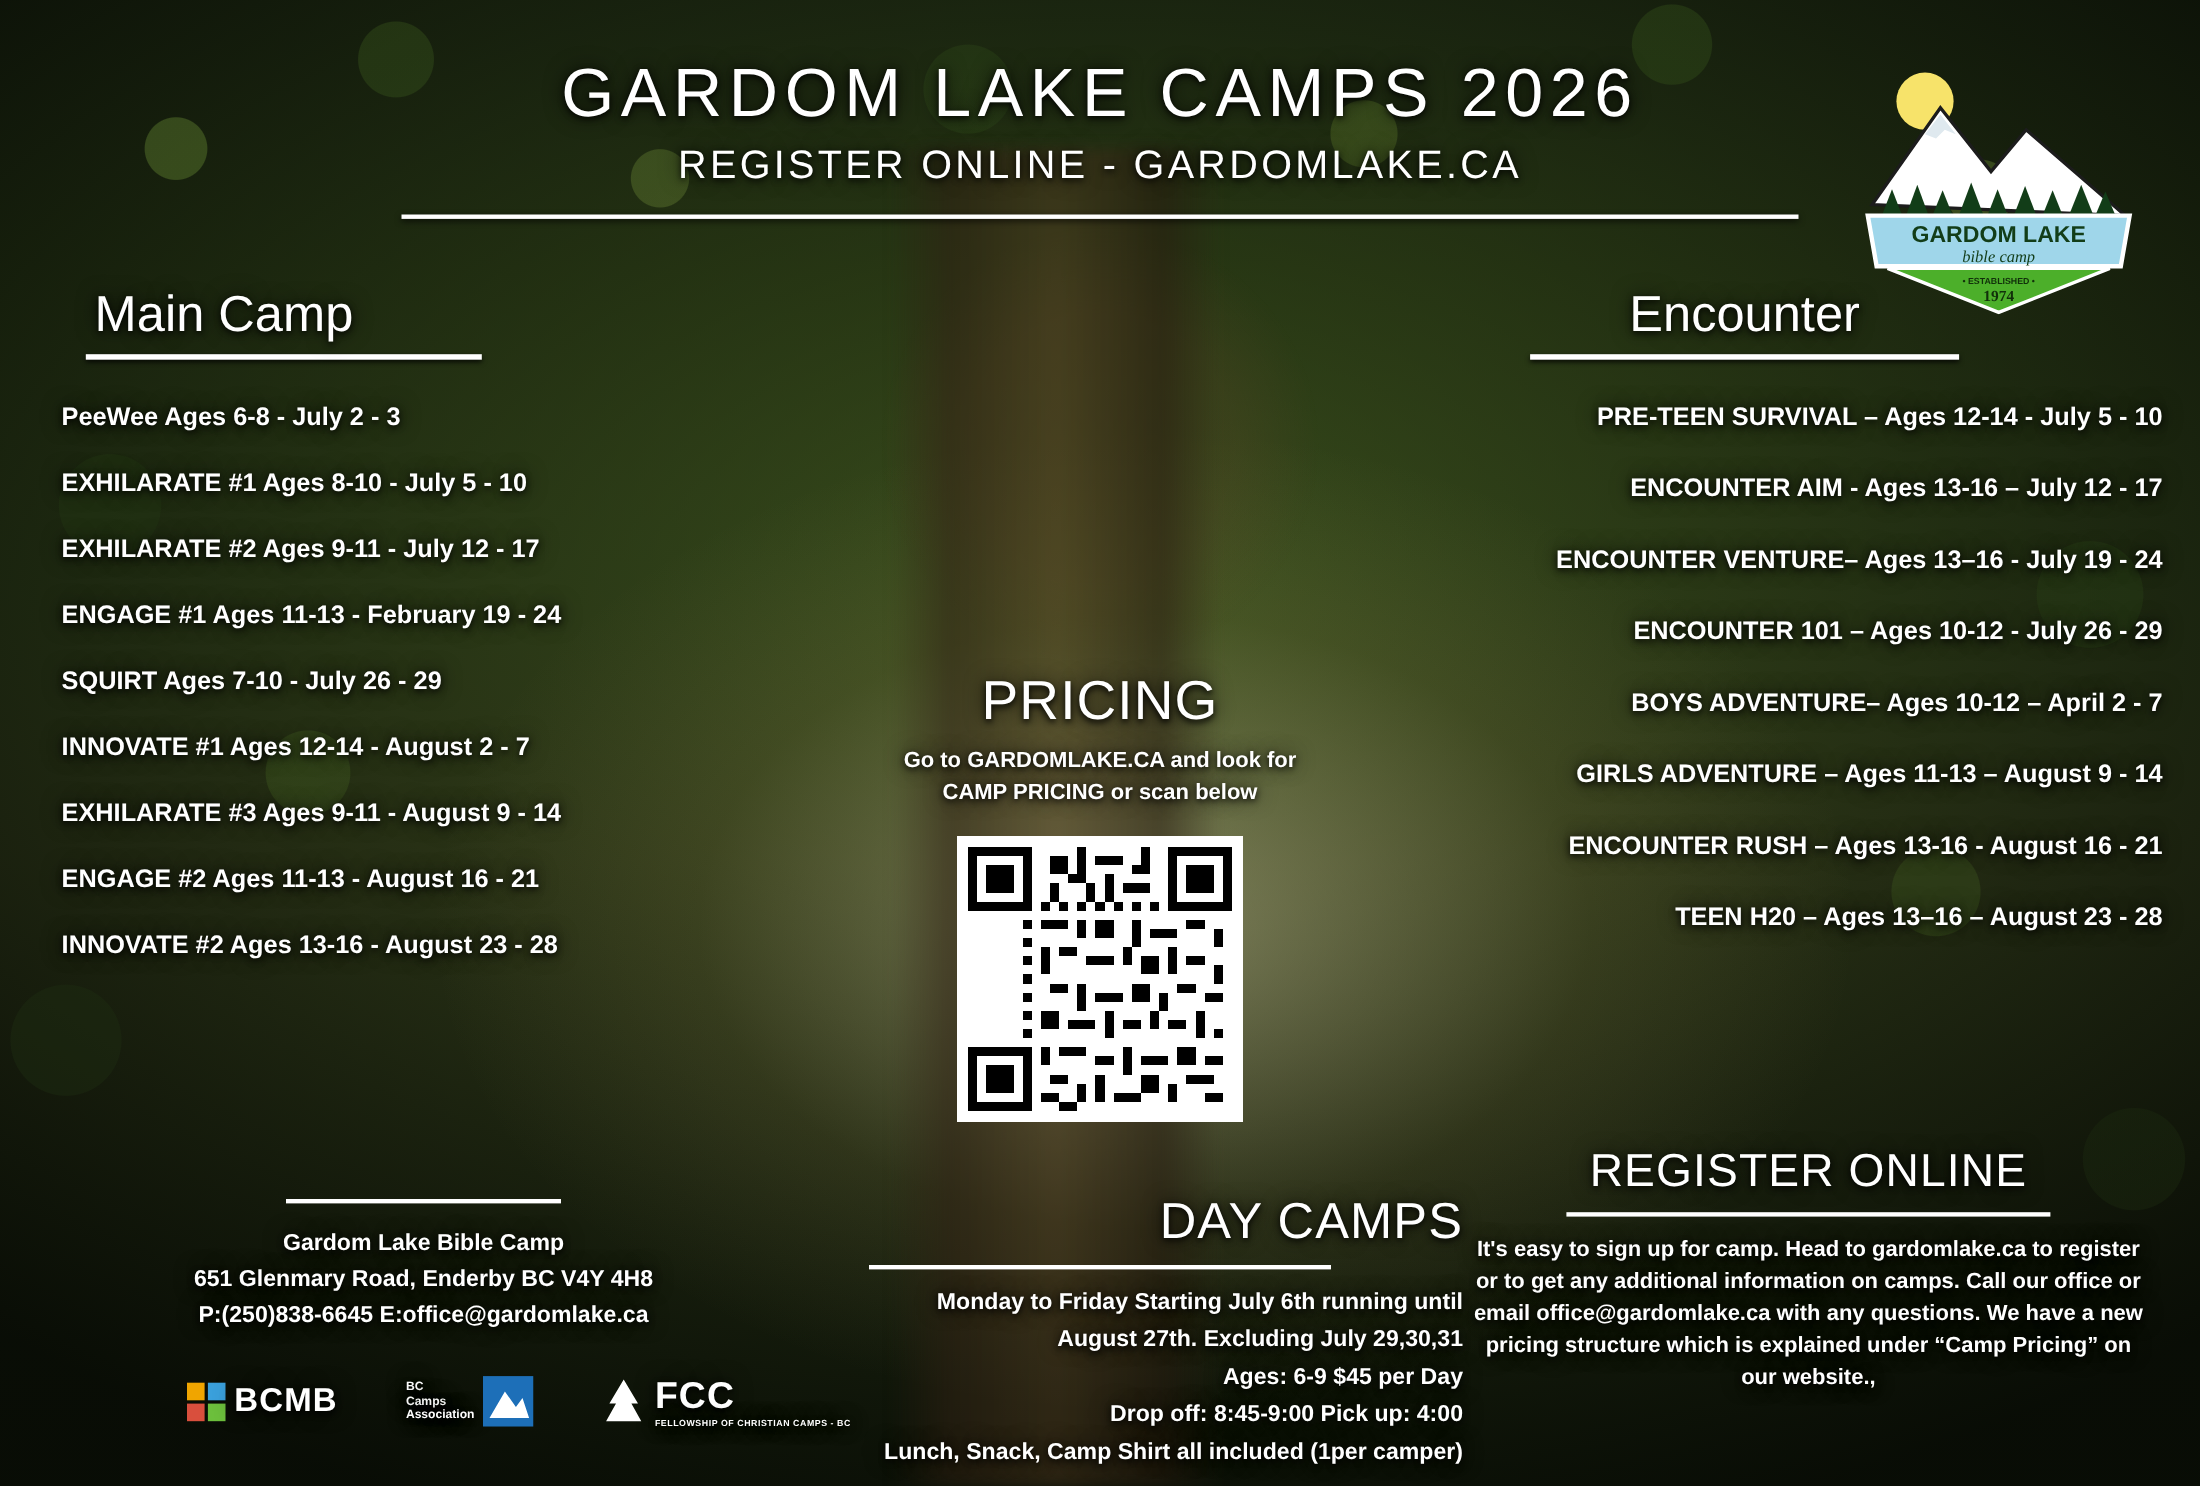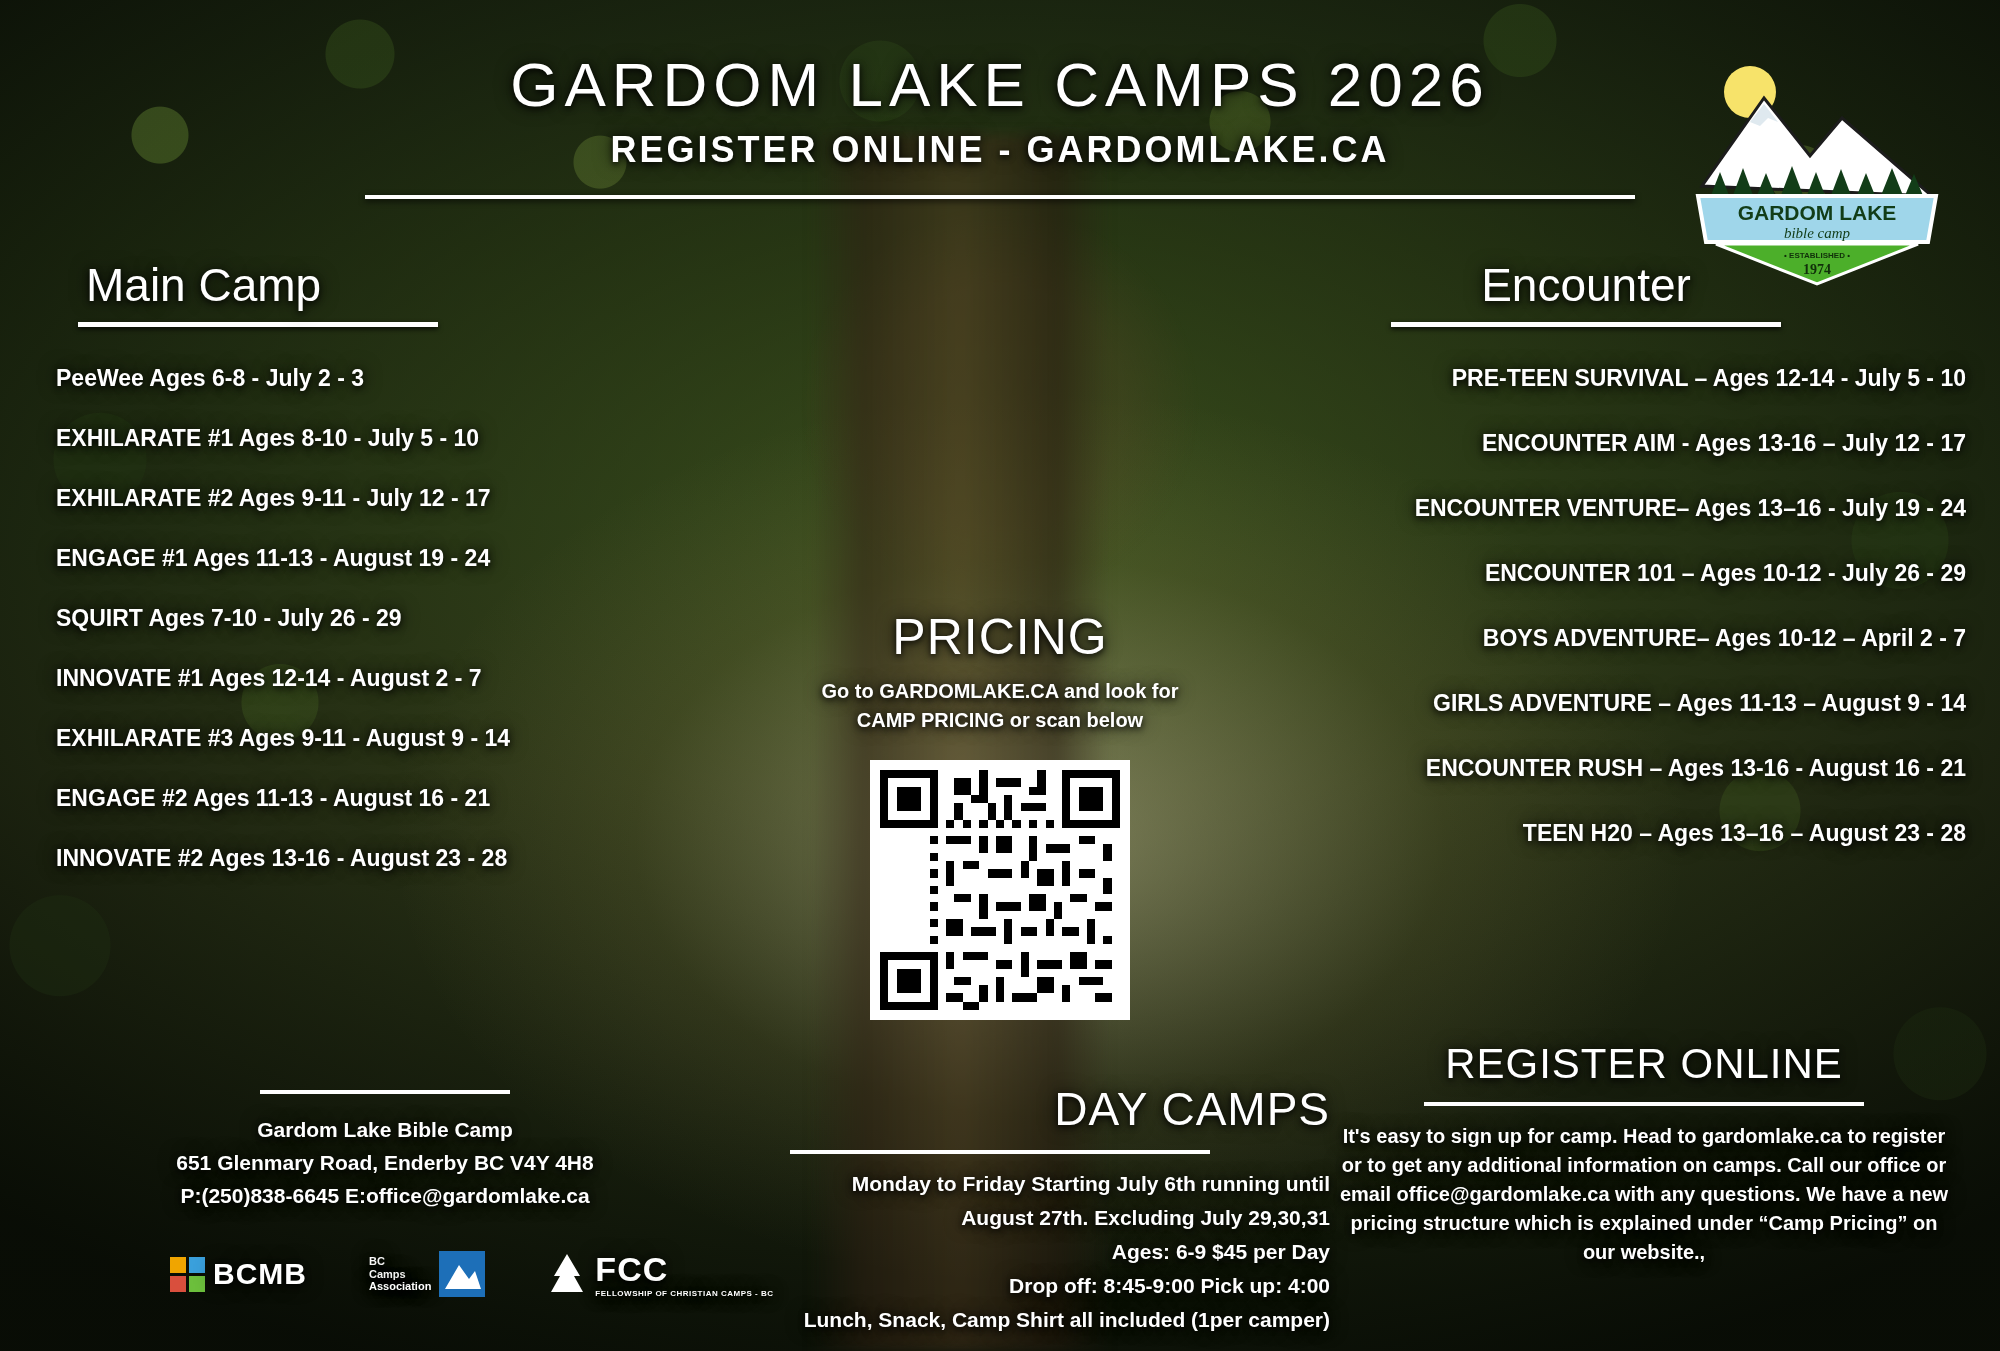--- a/index.html
+++ b/index.html
@@ -79,21 +79,21 @@
     font-size: 62px;
     letter-spacing: 6px;
     font-weight: 400;
     margin: 0;
     line-height: 1.05;
   }
   #sub-title {
     font-size: 36px;
     letter-spacing: 3px;
     margin: 12px 0 0 0;
-    font-weight: 700;
+    font-weight: 400;
   }
   #header-rule {
     width: 1270px;
     height: 4px;
     background: #fff;
     margin: 24px auto 0 auto;
     box-shadow: 0 2px 6px rgba(0,0,0,0.8);
   }
 
   
@@ -316,21 +316,21 @@
       </svg>
     </div>
 
     <div id="left-col">
       <h2 class="col-heading shadowed">Main Camp</h2>
       <div class="col-rule"></div>
       <div id="left-list">
         <p class="camp-item shadowed">PeeWee  Ages 6-8 - July 2 - 3</p>
         <p class="camp-item shadowed">EXHILARATE #1 Ages 8-10 - July 5 - 10</p>
         <p class="camp-item shadowed">EXHILARATE #2 Ages 9-11 - July 12 - 17</p>
-        <p class="camp-item shadowed">ENGAGE #1 Ages 11-13 - August 19 - 24</p>
+        <p class="camp-item shadowed">ENGAGE #1 Ages 11-13 - February 19 - 24</p>
         <p class="camp-item shadowed">SQUIRT Ages 7-10 - July 26 - 29</p>
         <p class="camp-item shadowed">INNOVATE #1 Ages 12-14 - August 2 - 7</p>
         <p class="camp-item shadowed">EXHILARATE #3 Ages 9-11 - August 9 - 14</p>
         <p class="camp-item shadowed">ENGAGE #2 Ages 11-13 - August 16 - 21</p>
         <p class="camp-item shadowed">INNOVATE #2 Ages 13-16 - August 23 - 28</p>
       </div>
     </div>
 
     <div id="right-col">
       <h2 class="col-heading shadowed">Encounter</h2>

